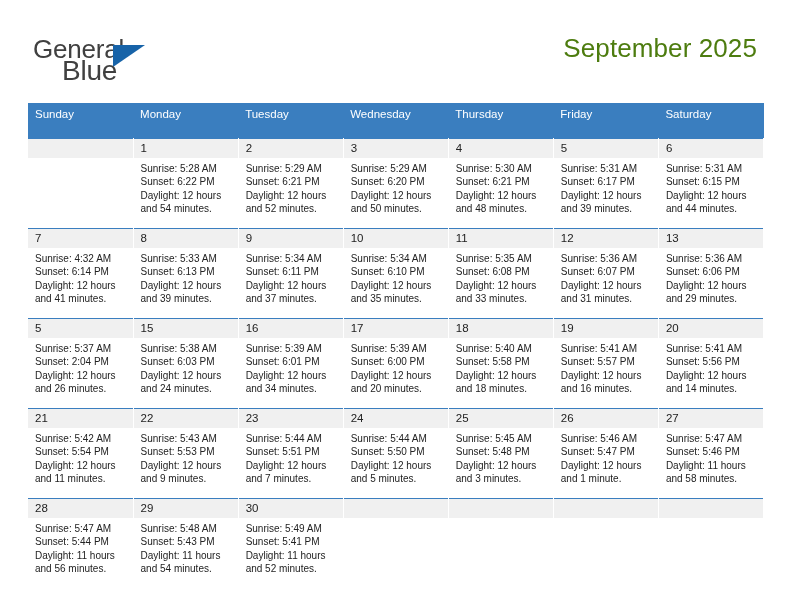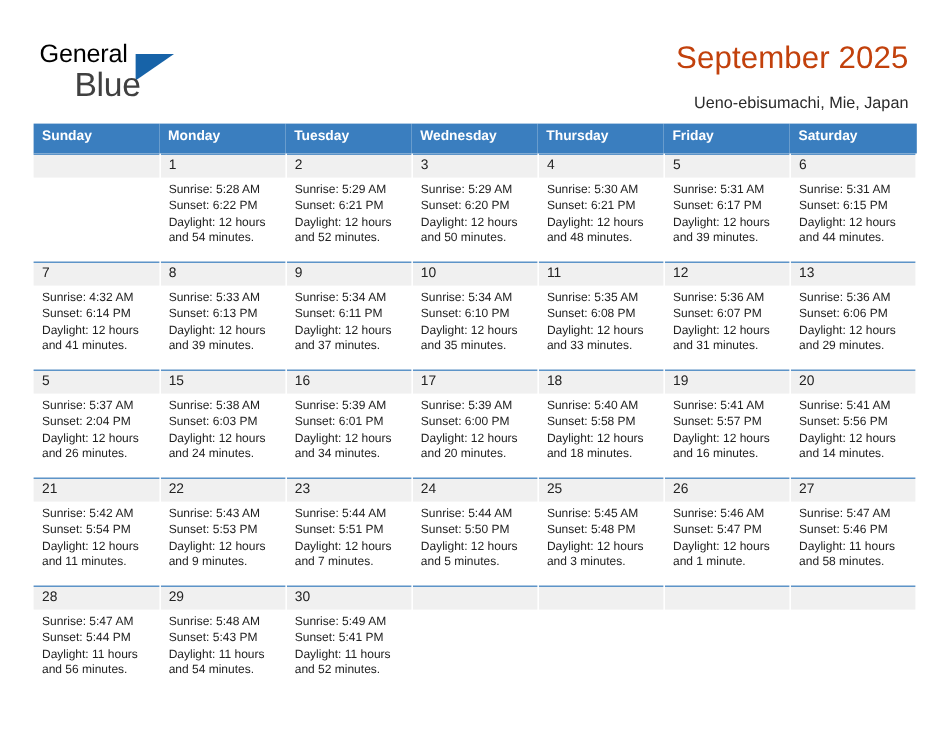--- a/index.html
+++ b/index.html
@@ -33,23 +33,23 @@
     position: absolute;
     left: 33px;
     top: 34px;
     width: 130px;
     height: 50px;
   }
   .logo-general {
     position: absolute;
     left: 0;
     top: 0;
-    font-size: 21px;
+    font-size: 26px;
     letter-spacing: -0.2px;
-    color: #000000;
+    color: #404040;
     font-family: "Liberation Sans", sans-serif;
   }
   .logo-blue {
     position: absolute;
     left: 29px;
     top: 21px;
     font-size: 28px;
     letter-spacing: -0.2px;
     color: #404040;
     font-family: "Liberation Sans", sans-serif;
@@ -62,21 +62,21 @@
     height: 0;
     border-left: 32px solid #1763a8;
     border-bottom: 22px solid transparent;
   }
 
   .title {
     position: absolute;
     right: 35px;
     top: 33px;
     font-size: 26px;
-    color: #c2410c;
+    color: #4d7c0f;
     font-weight: normal;
     letter-spacing: 0.1px;
     white-space: nowrap;
   }
   .subtitle {
     position: absolute;
     right: 35px;
     top: 78px;
     font-size: 13.5px;
     color: #2b2b2b;
@@ -89,23 +89,23 @@
     left: 28px;
     top: 103px;
     width: 736px;
     border-collapse: collapse;
     table-layout: fixed;
   }
   .calendar th {
     background: #3a7ebf;
     color: #ffffff;
     font-size: 11.5px;
-    font-weight: bold;
+    font-weight: normal;
     text-align: left;
-    padding: 5px 0 8px 7px;
+    padding: 5px 0 18px 7px;
     height: 11px;
     border: none;
   }
   .calendar td {
     vertical-align: top;
     padding: 0;
     border: none;
     width: 105.14px;
     height: 90px;
   }
@@ -142,21 +142,20 @@
 
   <div class="header">
 
     <div class="logo">
       <span class="logo-general">General</span>
       <span class="logo-tri"></span>
       <span class="logo-blue">Blue</span>
     </div>
 
     <div class="title">September 2025</div>
-    <div class="subtitle">Ueno-ebisumachi, Mie, Japan</div>
   </div>
 
   <table class="calendar">
     <thead>
       <tr>
         <th>Sunday</th>
         <th>Monday</th>
         <th>Tuesday</th>
         <th>Wednesday</th>
         <th>Thursday</th>

